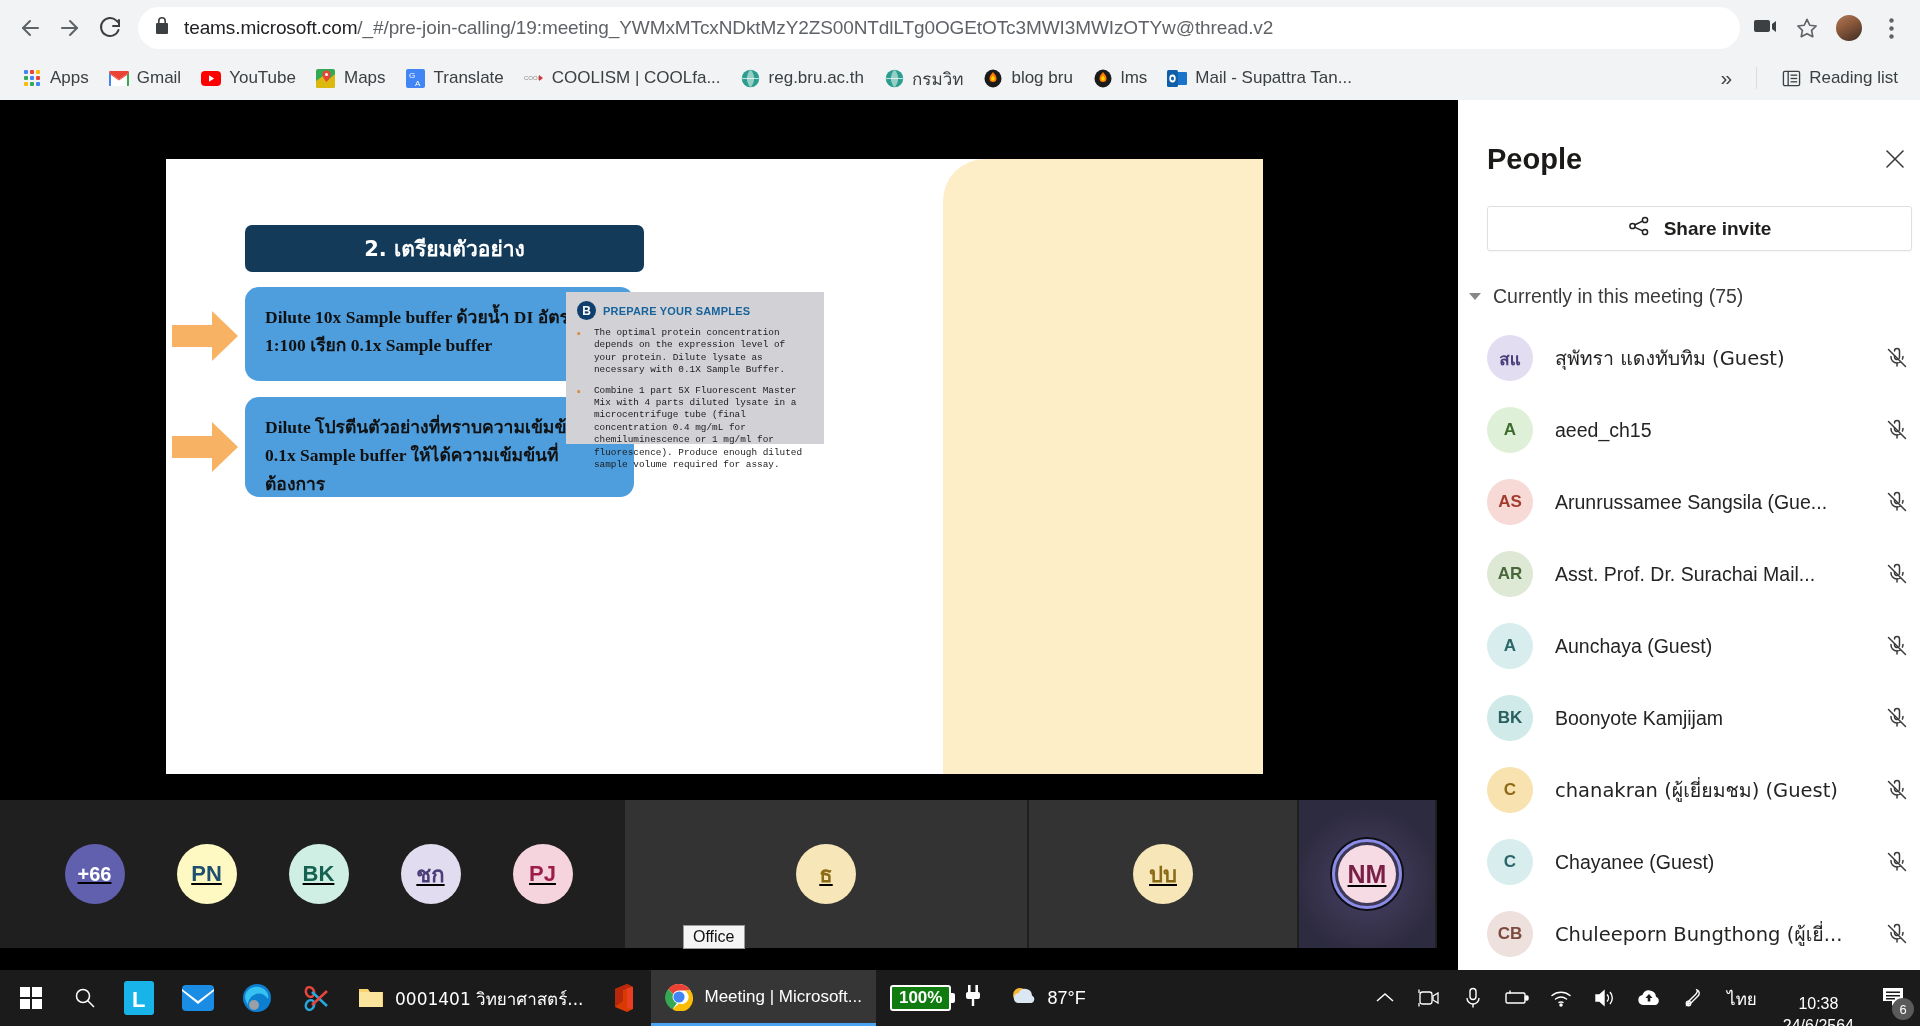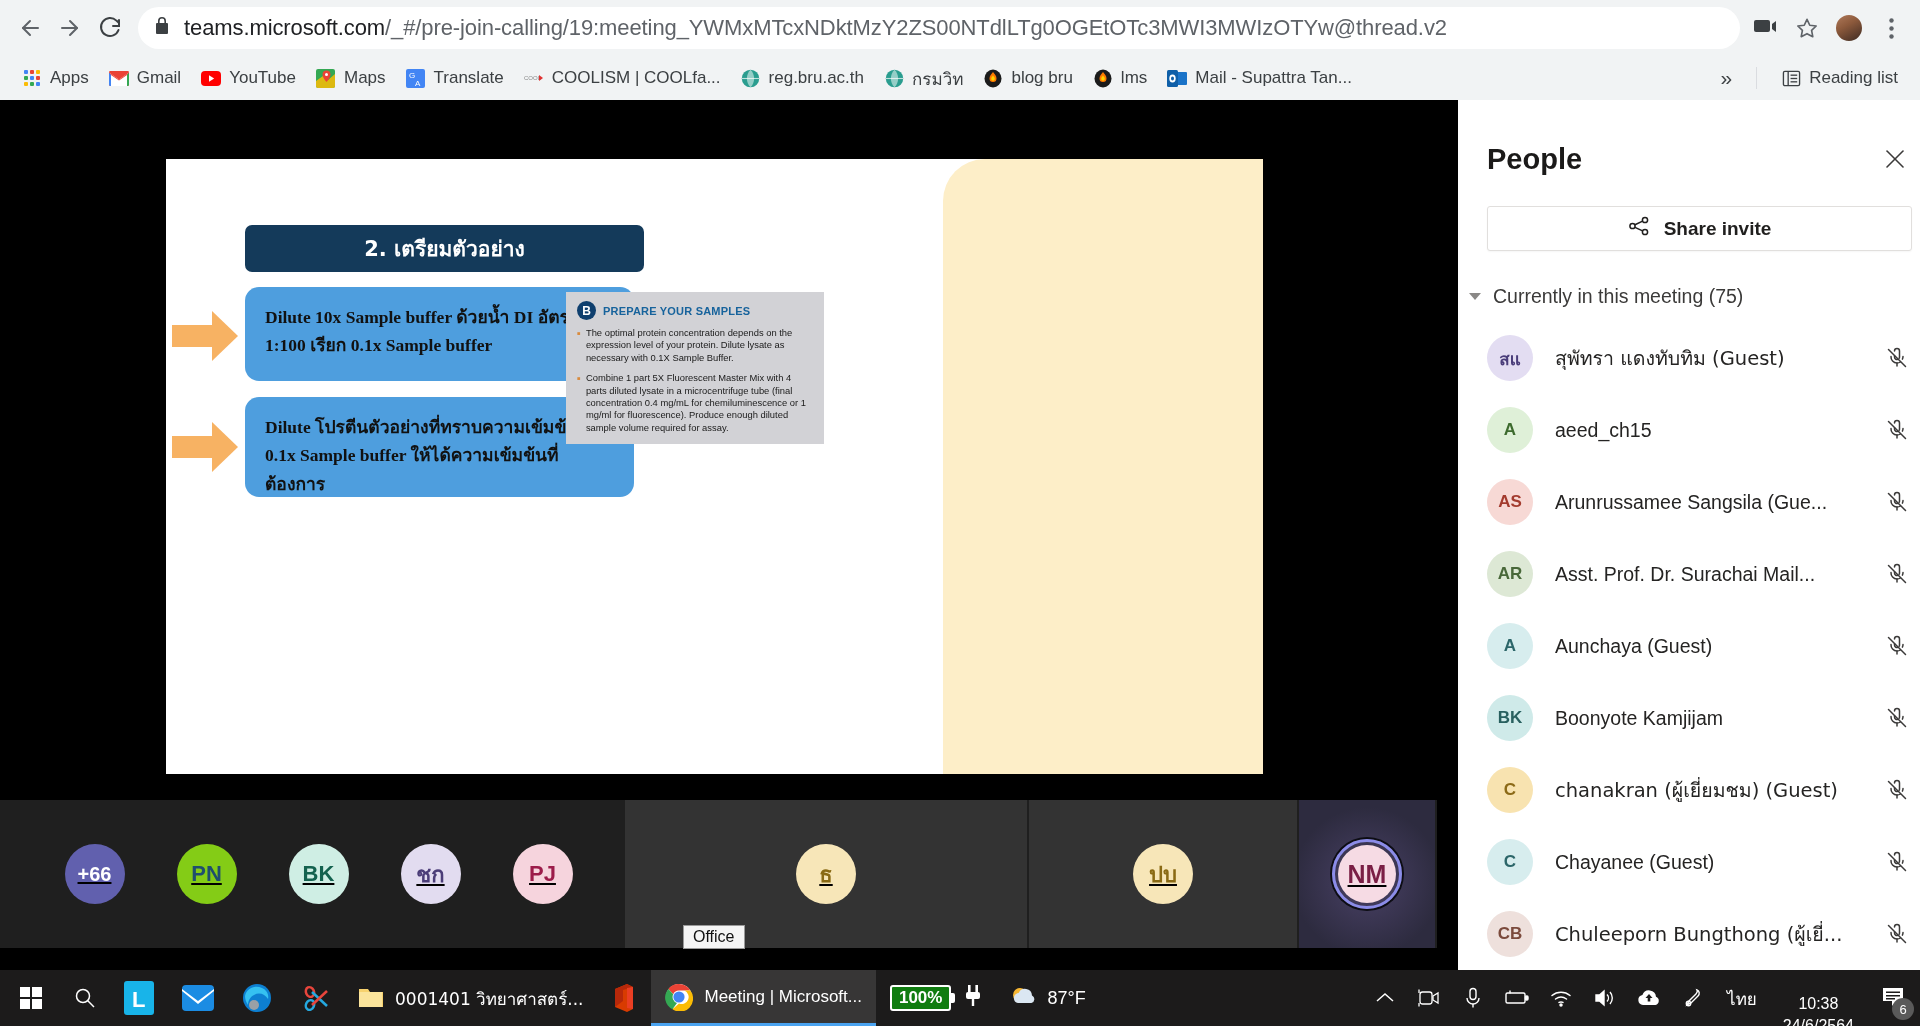--- a/index.html
+++ b/index.html
@@ -23,21 +23,21 @@
     color: #5f6368; font-size: 23px; border-radius: 50%; cursor: pointer; flex: none;
   }
   .nav-btn svg { display: block; }
   .omnibox {
     flex: 1; height: 42px; background: #fff; border-radius: 21px;
     display: flex; align-items: center; padding: 0 16px; margin-left: 8px; margin-right: 6px;
     overflow: hidden;
   }
   .lock { margin-right: 14px; flex: none; }
   .url-text {
-    font-size: 22px; color: #202124; white-space: nowrap; overflow: hidden;
+    font-size: 19px; color: #202124; white-space: nowrap; overflow: hidden;
     letter-spacing: -0.1px;
   }
   .url-text .host { color: #202124; }
   .url-text .path { color: #5f6368; }
   .omni-icons { display: flex; align-items: center; gap: 4px; flex: none; }
   .oi { width: 38px; height: 38px; display:flex; align-items:center; justify-content:center; color:#5f6368; }
   .avatar-chrome {
     width: 30px; height: 30px; border-radius: 50%;
     background: linear-gradient(150deg,#b07a5a 0%, #8d5a3c 40%, #3d2a22 100%);
     border: 2px solid #f1f3f4;
@@ -108,21 +108,21 @@
   }
   .prep-head { display:flex; align-items:center; gap:7px; margin-bottom: 7px; }
   .prep-badge {
     width: 19px; height: 19px; border-radius: 50%; background:#0f3f6e; color:#fff;
     font-size: 12px; font-weight: bold; display:flex;align-items:center;justify-content:center;
     flex:none;
   }
   .prep-title { font-size: 11px; font-weight: bold; color:#17639c; letter-spacing:0.2px; }
   .prep-li { display:flex; gap:5px; margin-bottom: 8px; }
   .prep-dot { color:#d98a3c; font-size: 11px; line-height: 1.25; flex:none; }
-  .prep-txt { font-size: 9.4px; line-height: 1.32; color:#1a1a1a; font-family:Liberation Sans, sans-serif; }
+  .prep-txt { font-size: 9.4px; line-height: 1.32; color:#1a1a1a; font-family:Liberation Mono, monospace;margin-left:8px; }
 
   
   .filmstrip {
     position: absolute; left: 0; top: 800px; width: 1437px; height: 148px;
     background: #1f1f1f; display: flex;
   }
   .film-tile {
     position: relative; display:flex; align-items:center; justify-content:center;text-decoration:underline;
   }
   .film-tile.group { width: 623px; background:#1f1f1f; display:flex; align-items:center; gap:0; padding-left:14px; }
@@ -451,21 +451,21 @@
           <span class="prep-dot">▪</span>
           <span class="prep-txt">Combine 1 part 5X Fluorescent Master Mix with 4 parts diluted lysate in a microcentrifuge tube (final concentration 0.4 mg/mL for chemiluminescence or 1 mg/ml for fluorescence). Produce enough diluted sample volume required for assay.</span>
         </div>
       </div>
     </div>
   </div>
 
   <div class="filmstrip">
     <div class="film-tile group">
       <div class="av film-av" style="background:#6160ae;color:#fff;font-size:20px">+66</div>
-      <div class="av film-av" style="background:#84cc16;color:#1f4f6e">PN</div>
+      <div class="av film-av" style="background:#fef9c3;color:#1f4f6e">PN</div>
       <div class="av film-av" style="background:#cfeee4;color:#14624f">BK</div>
       <div class="av film-av" style="background:#e2dcf0;color:#4b3d78;font-family:'DejaVu Sans',sans-serif">ชก</div>
       <div class="av film-av" style="background:#f6d4dd;color:#9c1c4a">PJ</div>
     </div>
     <div class="film-tile one">
       <div class="av film-av" style="background:#f7e6b8;color:#8a6a14;font-family:'DejaVu Sans',sans-serif">ธ</div>
     </div>
     <div class="film-tile two">
       <div class="av film-av" style="background:#f7e6b8;color:#8a6a14;font-family:'DejaVu Sans',sans-serif">ปบ</div>
     </div>

